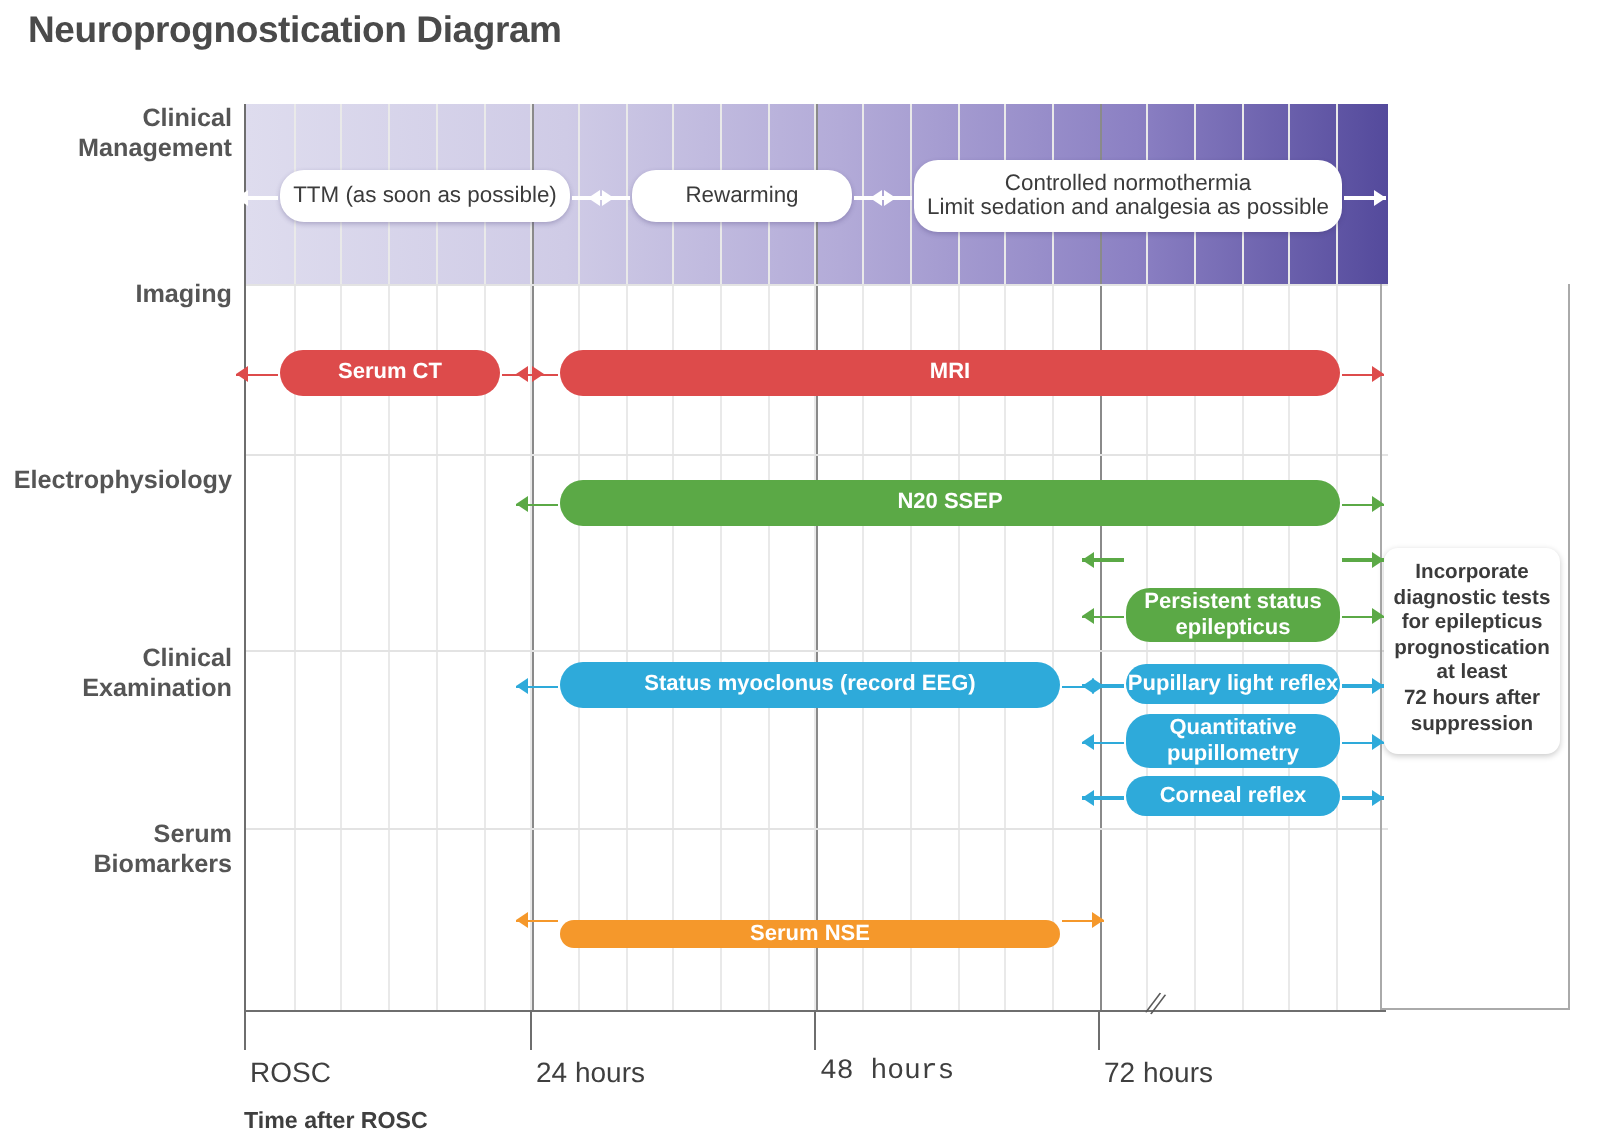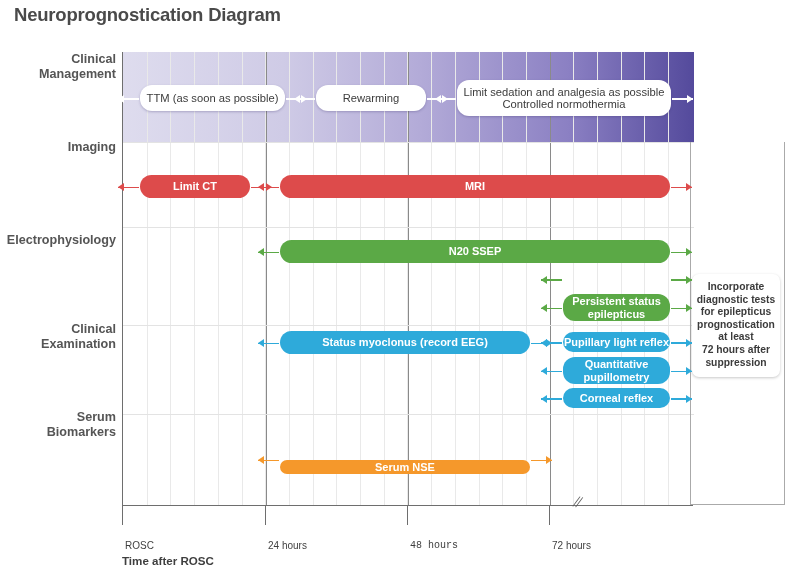--- a/index.html
+++ b/index.html
@@ -105,21 +105,21 @@
     background:#ffffff;border-radius:7px;
     box-shadow:0 1px 3px rgba(0,0,0,.22);
     padding:7px 4px 8px;
     font-size:10.3px;font-weight:bold;color:#3b3b3b;
     text-align:center;line-height:12.6px;
     box-sizing:border-box;
   }
 
   
   .tick{position:absolute;width:1.3px;background:#6e6e6e;top:505px;height:20px;}
-  .ticklabel{position:absolute;top:540px;font-size:10px;color:#3f3f3f;}
+  .ticklabel{position:absolute;top:528px;font-size:14px;color:#3f3f3f;}
   .axis-title{position:absolute;left:122px;top:554px;font-size:11.6px;font-weight:bold;color:#3f3f3f;}
   .breakmark{position:absolute;top:492px;left:574px;font-size:17px;color:#5a5a5a;
     transform:rotate(18deg);letter-spacing:-2px;font-family:"Liberation Serif",serif;}
 </style>
 </head>
 <body>
 
 <div id="root">
 
   <div class="title">Neuroprognostication Diagram</div>
@@ -216,35 +216,35 @@
     <div class="arrow left" style="left: 294px; top: 98px; width: 21px;">
       <div class="shaft" style="background: rgb(255, 255, 255);"></div>
       <div class="head" style="border-right-color: rgb(255, 255, 255);"></div>
     </div>
     <div class="arrow right" style="left: 427px; top: 98px; width: 21px;">
       <div class="shaft" style="background: rgb(255, 255, 255);"></div>
       <div class="head" style="border-left-color: rgb(255, 255, 255);"></div>
     </div>
     <div class="bar white" style="left: 457px; top: 80px; width: 214px; height: 36px; border-radius: 12px;">
       <span>
+        <div>Controlled normothermia</div>
         <div>Limit sedation and analgesia as possible</div>
-        <div>Controlled normothermia</div>
       </span>
     </div>
     <div class="arrow left" style="left: 435px; top: 98px; width: 21px;">
       <div class="shaft" style="background: rgb(255, 255, 255);"></div>
       <div class="head" style="border-right-color: rgb(255, 255, 255);"></div>
     </div>
     <div class="arrow right" style="left: 672px; top: 98px; width: 21px;">
       <div class="shaft" style="background: rgb(255, 255, 255);"></div>
       <div class="head" style="border-left-color: rgb(255, 255, 255);"></div>
     </div>
     <div class="bar red" style="left: 140px; top: 175px; width: 110px; height: 23px; border-radius: 11.5px;">
       <span>
-        <div>Limit CT</div>
+        <div>Serum CT</div>
       </span>
     </div>
     <div class="arrow left" style="left: 118px; top: 186.5px; width: 21px;">
       <div class="shaft" style="background: rgb(221, 75, 75);"></div>
       <div class="head" style="border-right-color: rgb(221, 75, 75);"></div>
     </div>
     <div class="arrow right" style="left: 251px; top: 186.5px; width: 21px;">
       <div class="shaft" style="background: rgb(221, 75, 75);"></div>
       <div class="head" style="border-left-color: rgb(221, 75, 75);"></div>
     </div>

